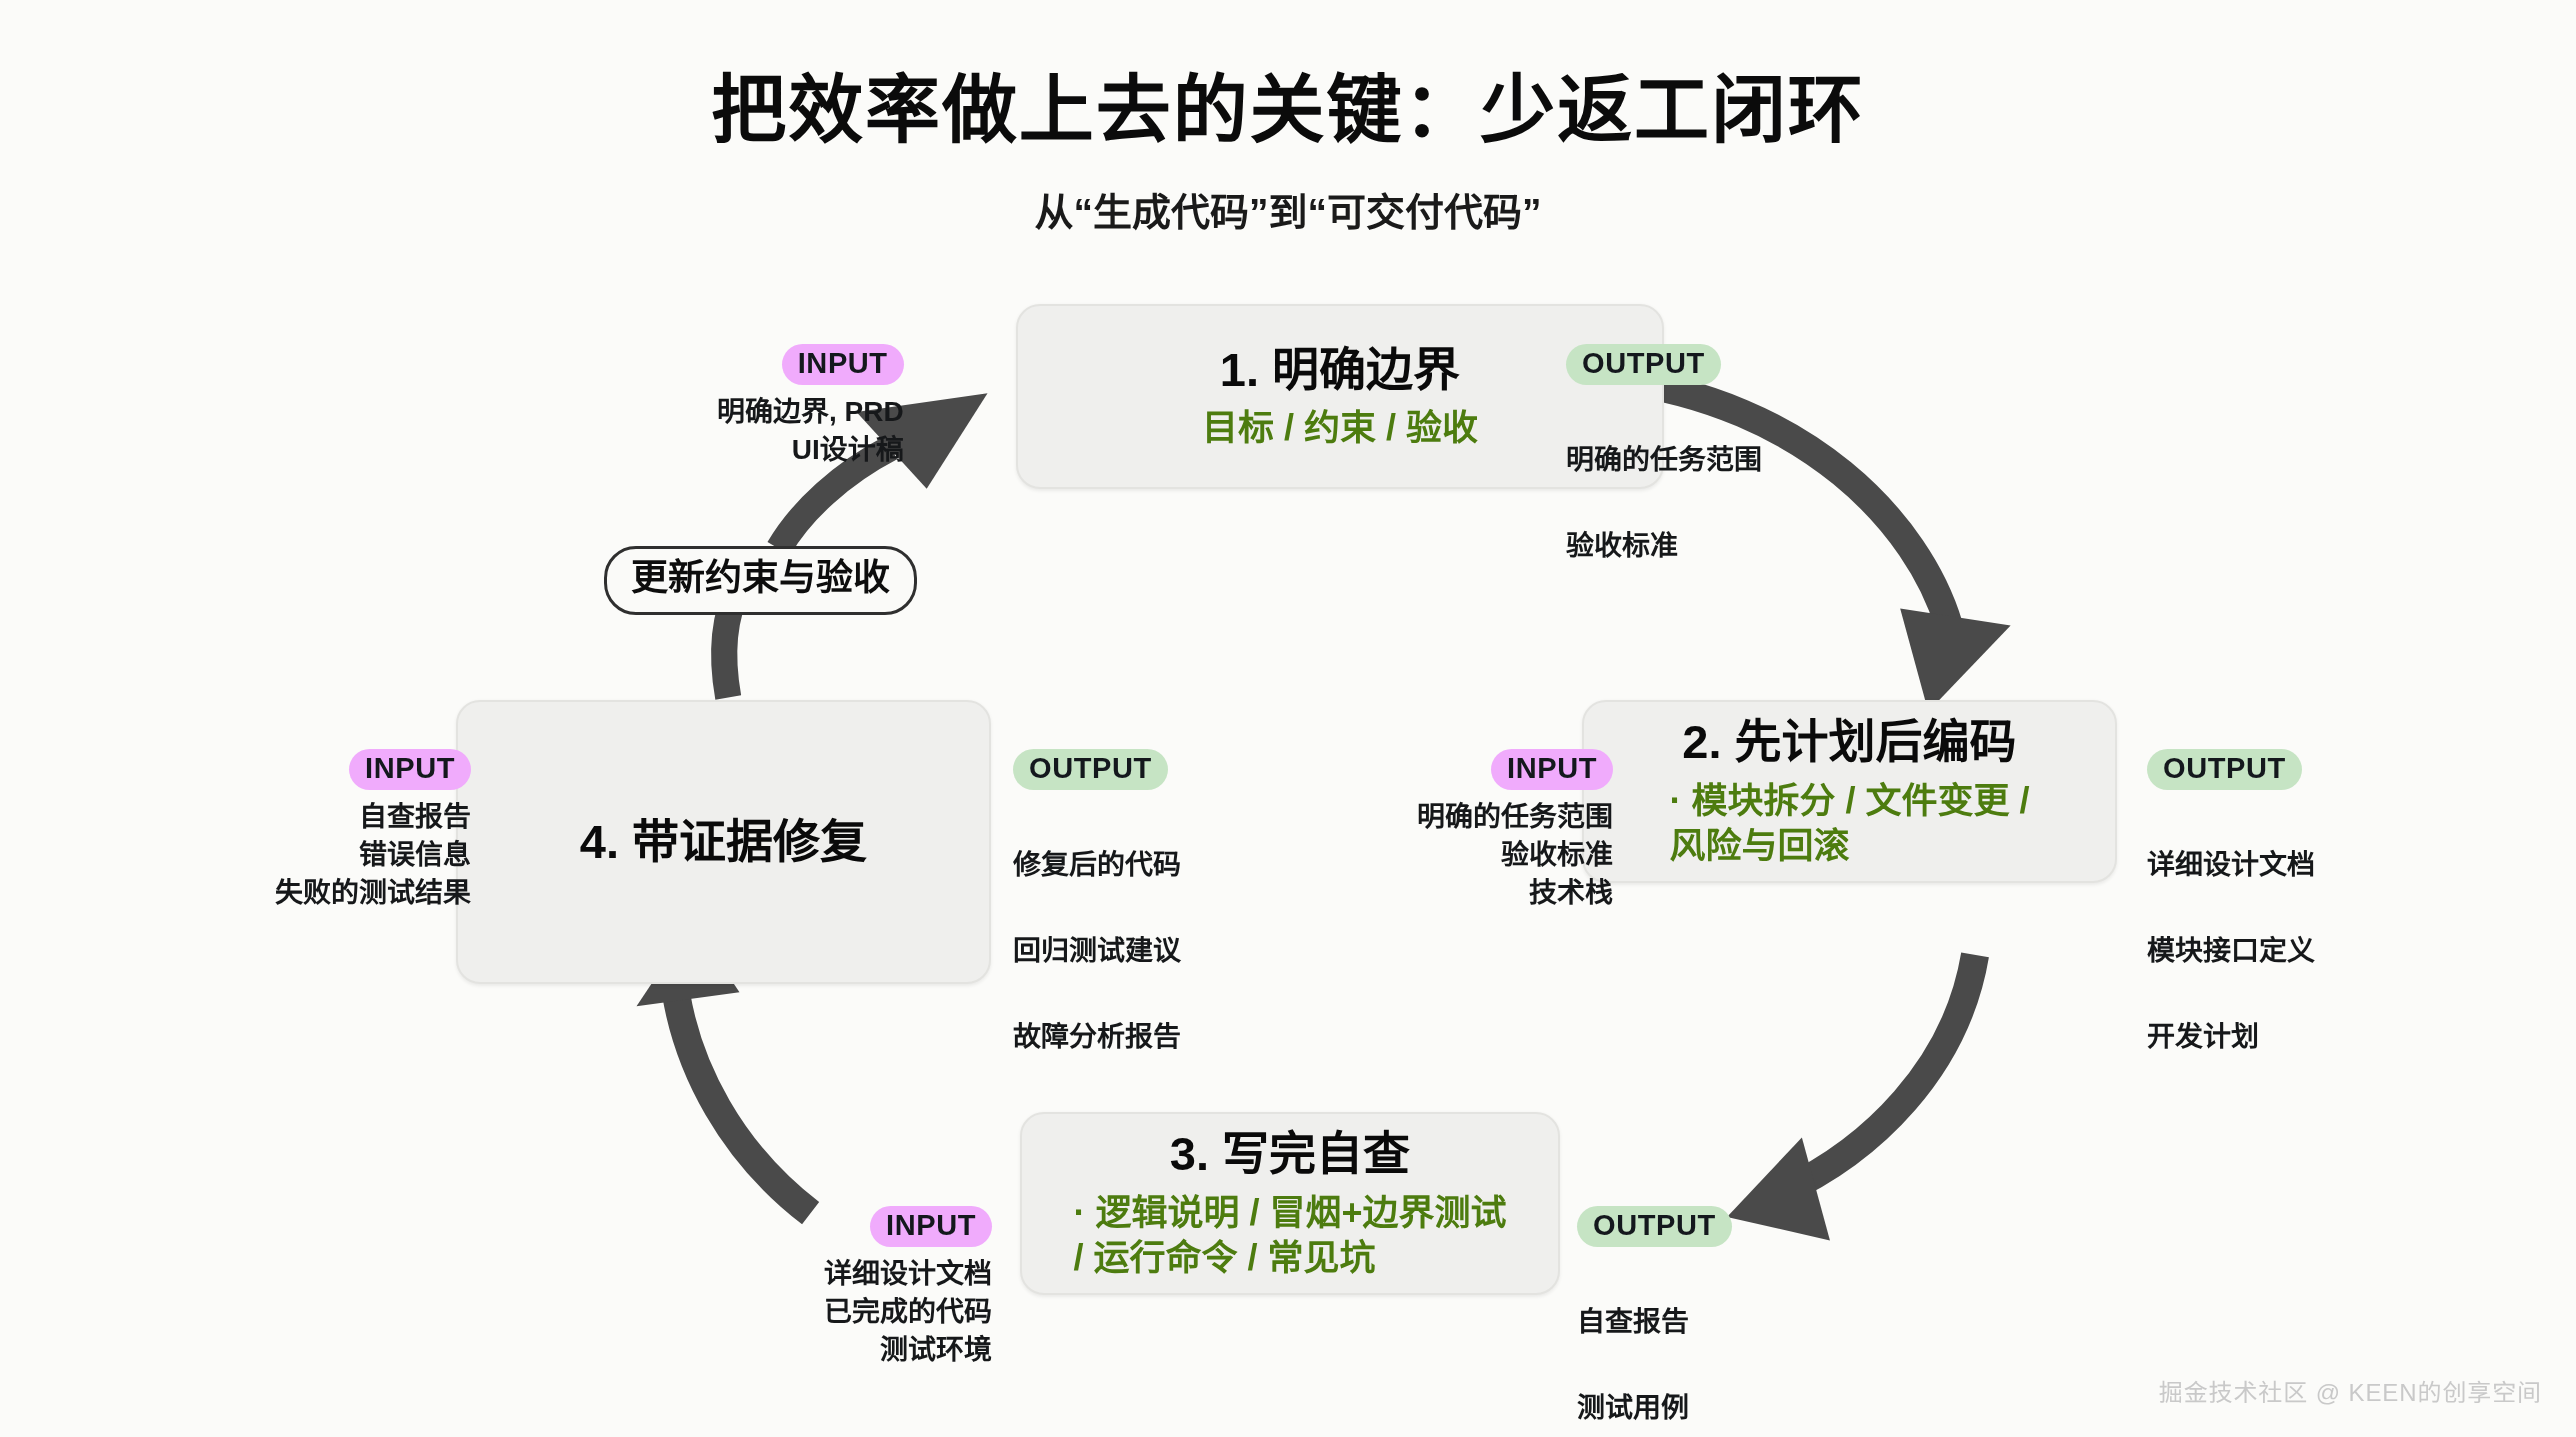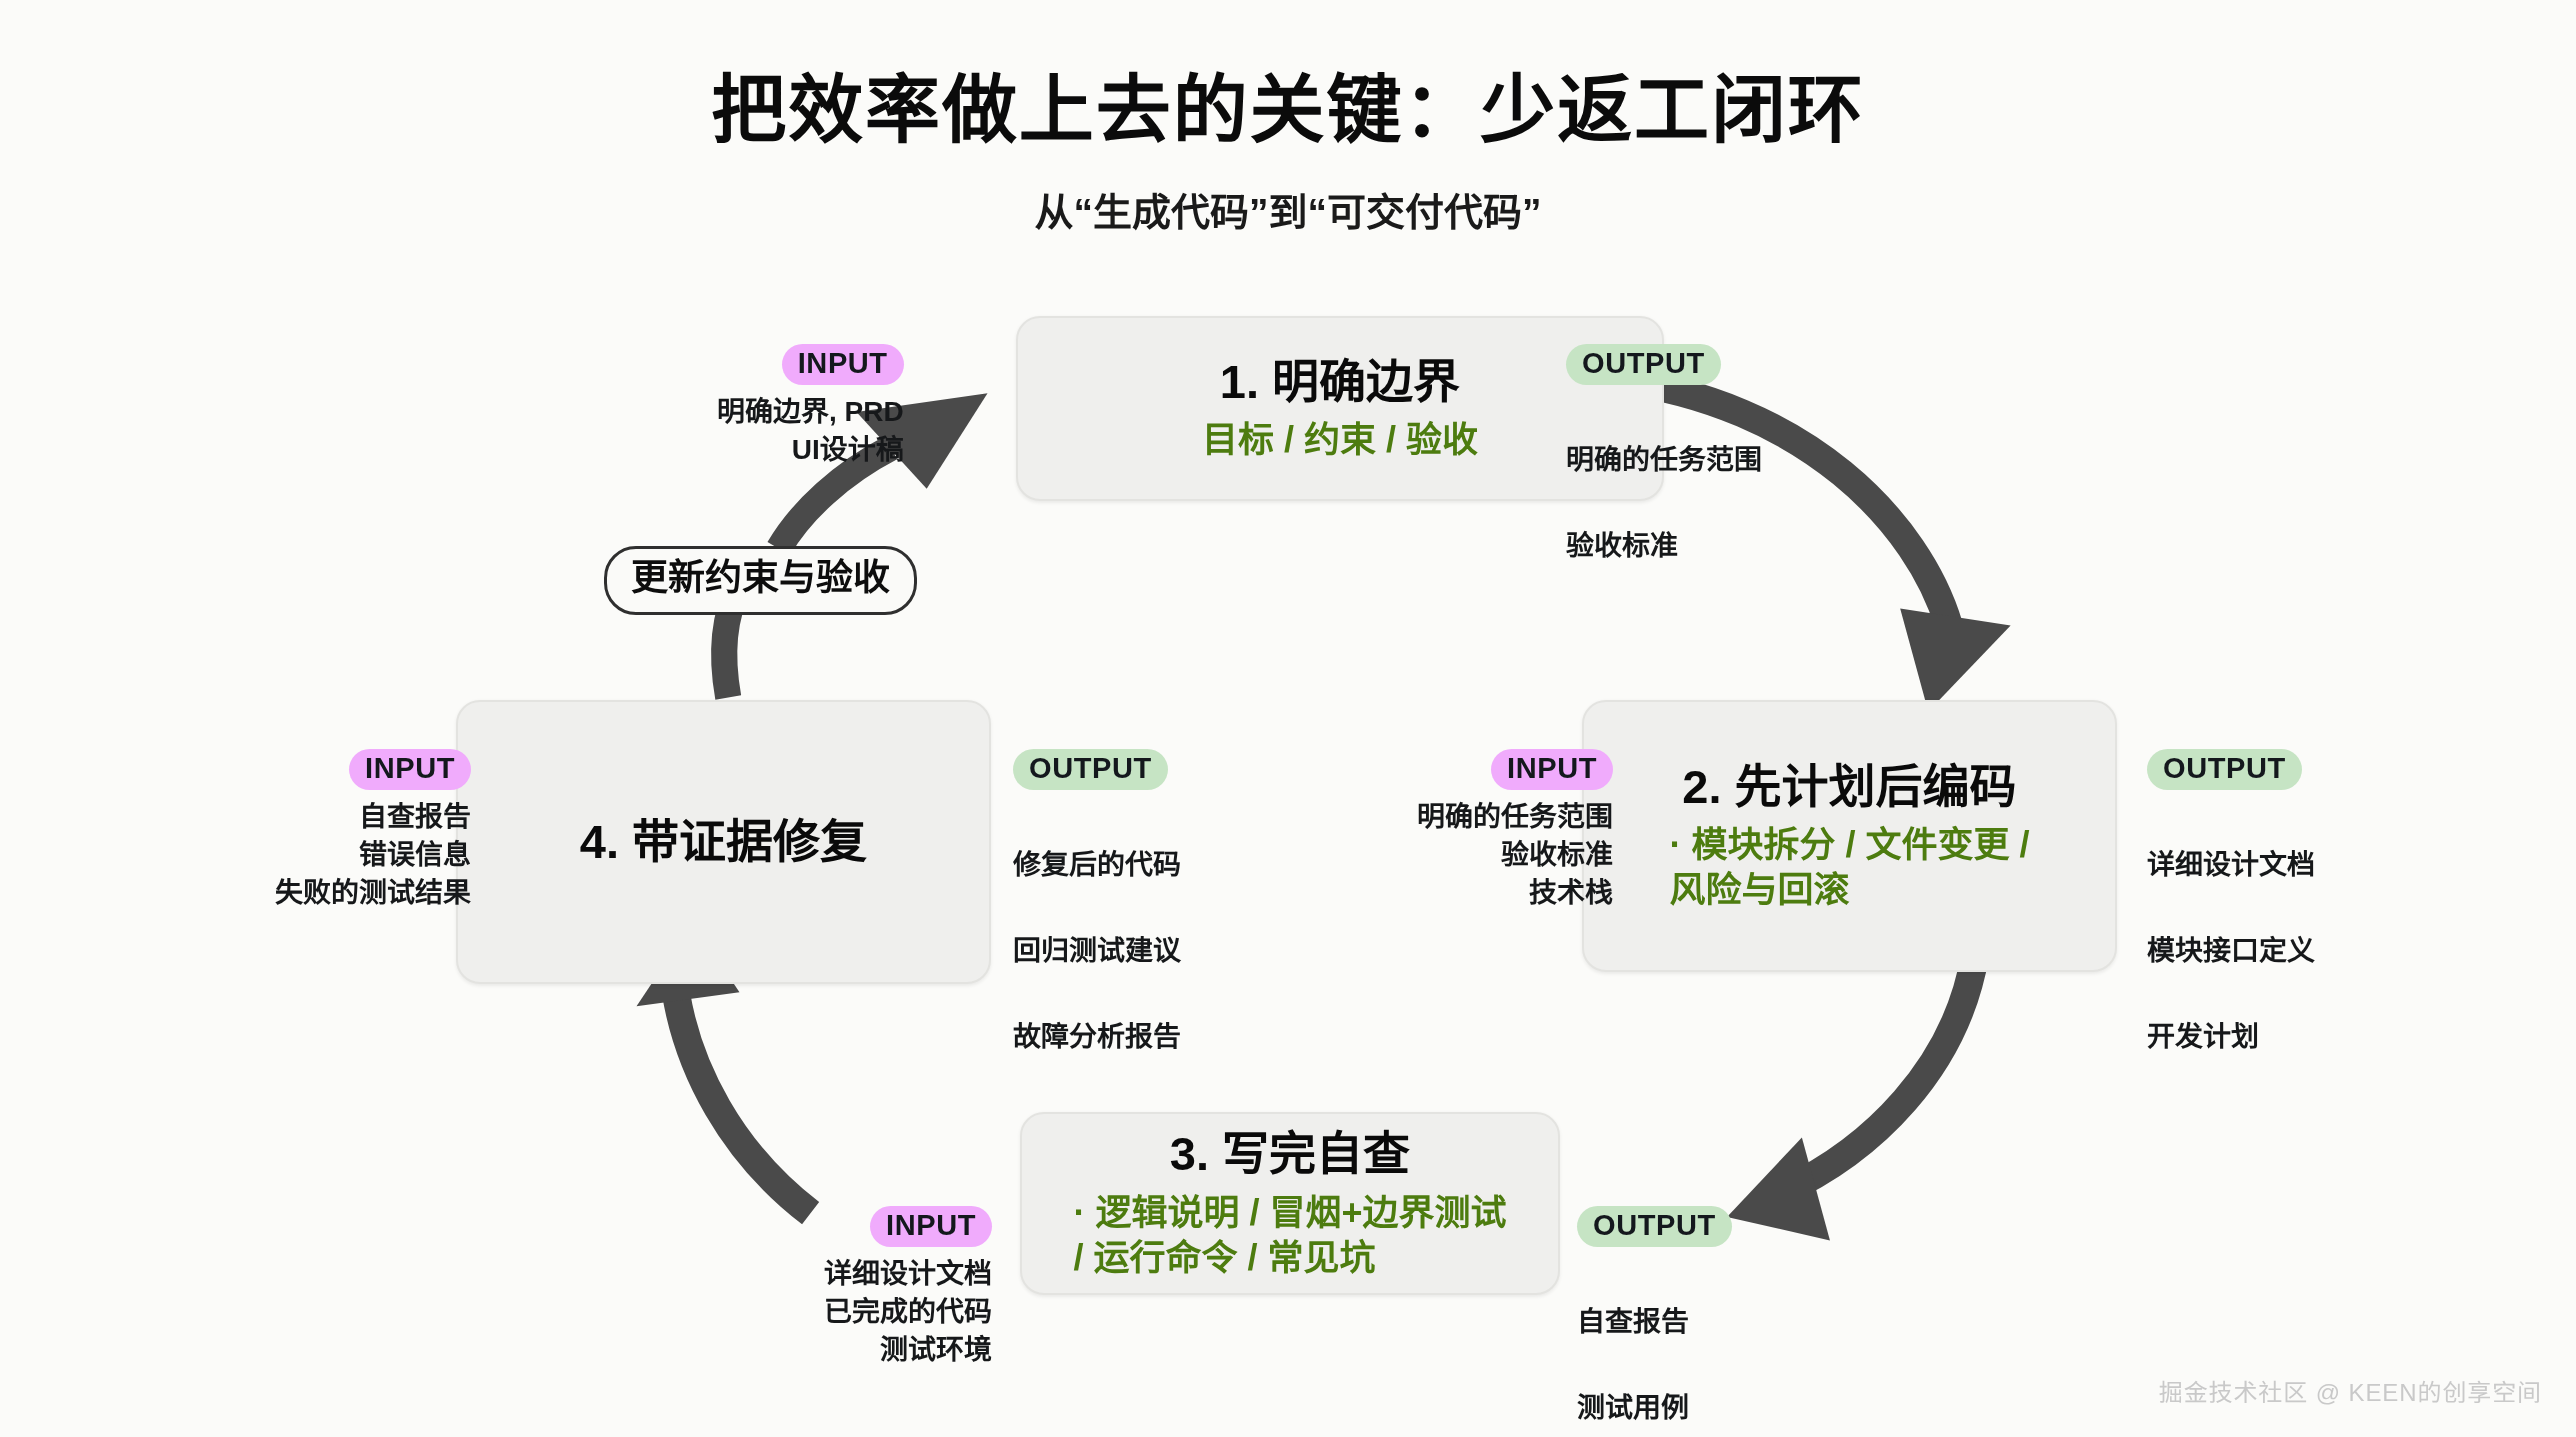--- a/index.html
+++ b/index.html
@@ -78,22 +78,22 @@
   }
   .node-sub {
     font-size: 36px;
     font-weight: 700;
     color: #4d7c0f;
     line-height: 1.25;
     text-align: left;
     margin-top: 7.5px;
   }
 
-  #node-1 { left: 1016px; top: 316px;  width: 648px;  height: 185px; }
-  #node-2 { left: 1582px; top: 700px;  width: 535px;  height: 272px; }
+  #node-1 { left: 1016px; top: 304px;  width: 648px;  height: 185px; }
+  #node-2 { left: 1582px; top: 700px;  width: 535px;  height: 183px; }
   #node-3 { left: 1020px; top: 1112px; width: 540px;  height: 183px; }
   #node-4 { left: 456px;  top: 700px;  width: 535px;  height: 284px; }
 
   
   .io {
     position: absolute;
     display: flex;
     flex-direction: column;
   }
   .io.right { align-items: flex-start; text-align: left; gap: 48px; }

